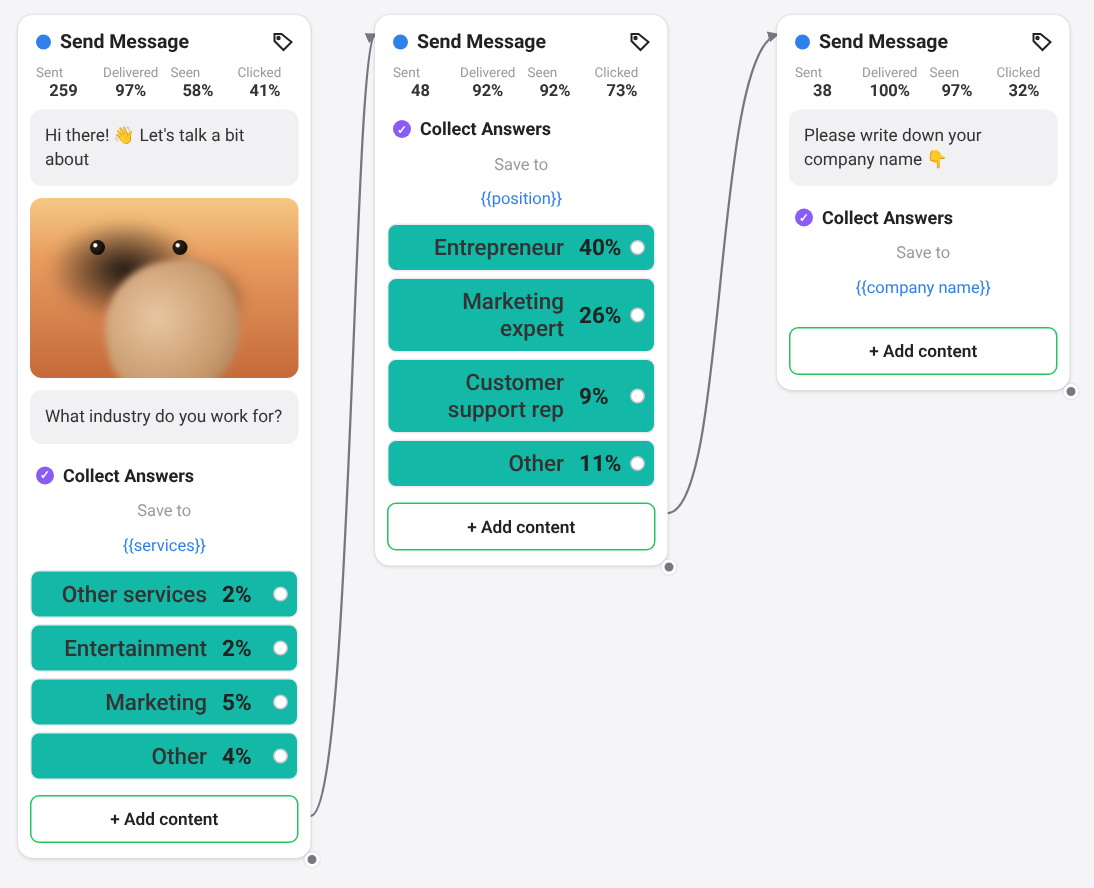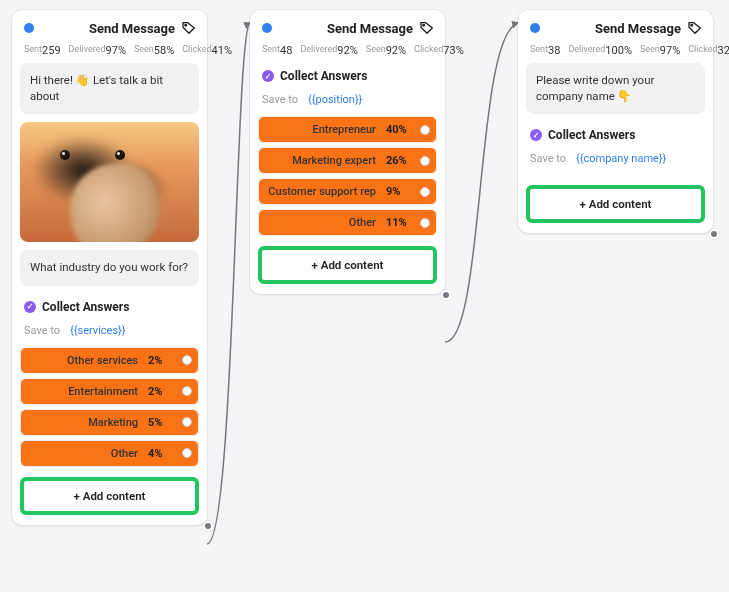--- a/index.html
+++ b/index.html
@@ -23,39 +23,38 @@
     border-radius: 10px;
     box-shadow: 0 1px 3px rgba(0,0,0,0.10), 0 0 0 1px rgba(0,0,0,0.03);
     padding: 8px 8px 10px 8px;
   }
 
   .card-head {
     display: flex;
     align-items: center;
     gap: 6px;
     padding: 2px 2px 6px 4px;
-    text-align: right;
   }
   .node-dot {
     width: 10px; height: 10px; border-radius: 50%;
     background: #2f80ed;
     flex: 0 0 auto;
   }
   .card-title { font-weight: 700; font-size: 13px; flex: 1; }
   .tag-icon svg { display: block; }
 
   .stats {
     display: flex;
     gap: 8px;
     padding: 2px 4px 6px 4px;
     font-size: 10px;
   }
-  .stat { display: flex; flex-direction: row; flex: 1; }
+  .stat { display: flex; flex-direction: column; flex: 1; }
   .stat .lbl { color: #9a9a9a; font-size: 9px; }
-  .stat .val { font-weight: 400; font-size: 11px; color: #333; }
+  .stat .val { font-weight: 700; font-size: 11px; color: #333; text-align: center; }
 
   .msg-block {
     background: #f1f0f2;
     border-radius: 8px;
     padding: 10px 10px;
     font-size: 11.5px;
     line-height: 1.35;
     margin-bottom: 8px;
     color: #333;
   }
@@ -98,44 +97,45 @@
   .collect-icon {
     width: 12px; height: 12px; border-radius: 50%;
     background: #8a5cf6;
     display: flex; align-items: center; justify-content: center;
     color: #fff; font-size: 8px; font-weight: 700;
   }
   .save-row {
     display: flex; align-items: center; gap: 10px;
     font-size: 11px; padding: 6px 4px 10px 4px;
     color: #9a9a9a;
+    flex-direction: column;
   }
   .save-var { color: #2f80ed; }
 
   .answers { display: flex; flex-direction: column; gap: 4px; }
   .answer {
     display: flex; align-items: center;
-    background: #f97316;
+    background: #14b8a6;
     border: 1px solid #eceaee;
     border-radius: 6px;
     padding: 6px 6px 6px 8px;
-    font-size: 11px;
+    font-size: 15px;
   }
   .answer .a-label { flex: 1; text-align: right; padding-right: 10px; font-weight: 500; color: #333;}
   .answer .a-label.al { text-align: right; }
   .answer .a-pct { width: 34px; font-weight: 700; padding-right: 6px; }
   .answer .a-port {
     width: 10px; height: 10px; border-radius: 50%;
     border: 1.5px solid #c9c5cf; background: #fff;
   }
 
   .add-btn {
     margin-top: 10px;
     background: #fff;
-    border: 4px solid #22c55e;
+    border: 1px solid #22c55e;
     border-radius: 6px;
     text-align: center;
     font-size: 11.5px;
     font-weight: 600;
     padding: 8px;
     cursor: pointer;
   }
 
   .out-port {
     position: absolute;

